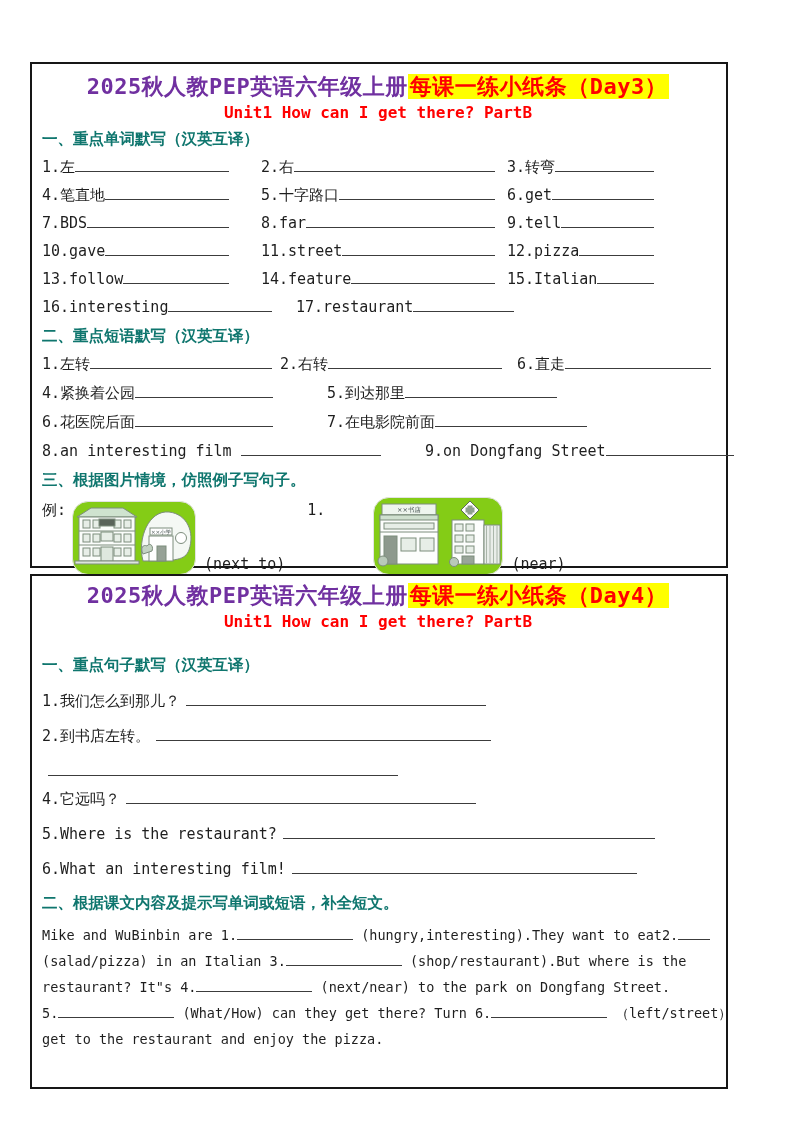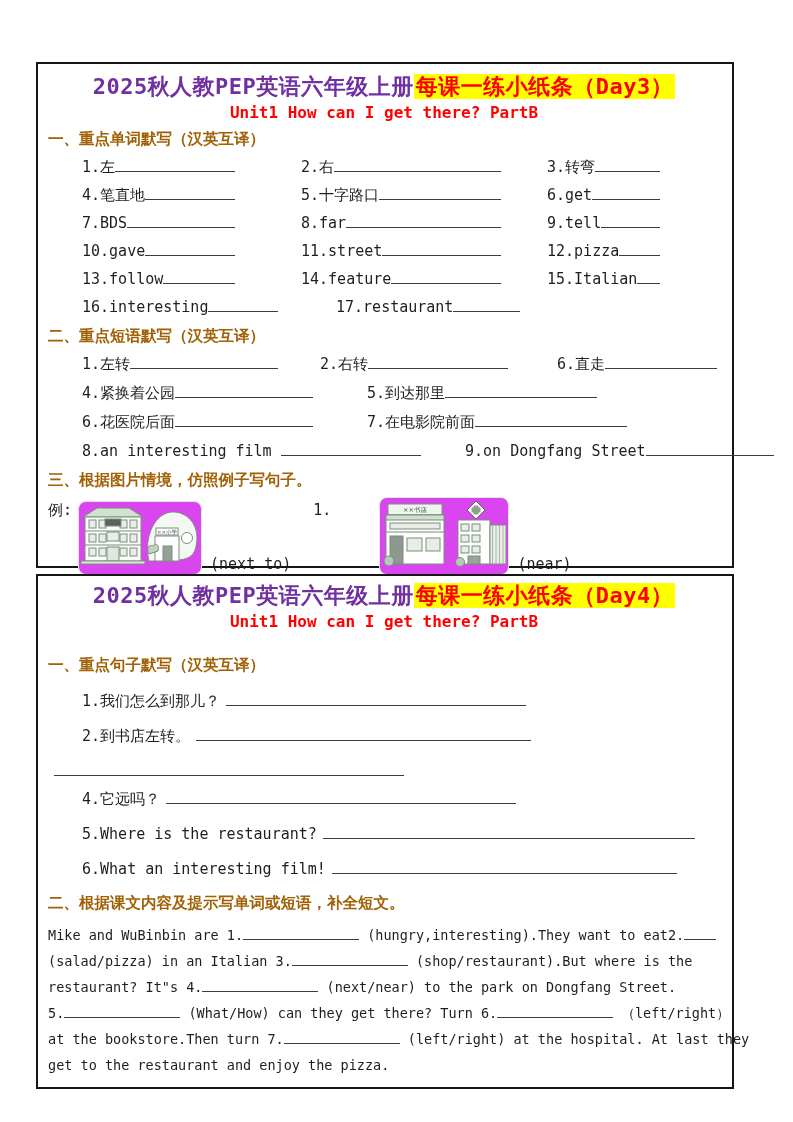--- a/index.html
+++ b/index.html
@@ -2,37 +2,37 @@
 <html><head>
 <meta charset="utf-8">
 <style>
   html,body{margin:0;padding:0;}
   body{
     width:793px;height:1122px;background:#ffffff;position:relative;
     font-family:"DejaVu Sans Mono","DejaVu Sans",sans-serif;
     color:#1e1e1e;-webkit-font-smoothing:antialiased;
   }
   .box{
-    position:absolute;left:36px;width:698px;box-sizing:border-box;
+    position:absolute;left:30px;width:698px;box-sizing:border-box;
     border:2px solid #161616;background:#fff;padding:4px 12px 0 10px;
   }
   .box-day3{top:62px;height:506px;}
   .box-day4{top:574px;height:515px;}
 
   .title{font-weight:700;font-size:22px;text-align:center;line-height:1.25;margin-top:5px;letter-spacing:0.5px;}
   .t-purple{color:#7030A0;}
   .t-hl{color:#FF0000;background:#FFFF00;padding:0 2px;}
   .subtitle{color:#FF0000;font-weight:700;font-size:16px;text-align:center;margin:2px 0 4px 0;}
 
-  .sec-h{font-weight:700;font-size:15.5px;margin:7px 0 6px 0;color:#a16207;
+  .sec-h{font-weight:700;font-size:15.5px;margin:7px 0 6px 0;color:#0f766e;
          font-family:"DejaVu Sans","Liberation Sans",sans-serif;}
 
   .bl{display:inline-block;border-bottom:1.5px solid #3c3c3c;height:1.02em;vertical-align:baseline;}
   .item{display:flex;align-items:baseline;font-size:15px;line-height:1.45;}
-  .item .lbl{white-space:pre;margin-left:34px;}
+  .item .lbl{white-space:pre;}
   .item .bl{flex:1 1 auto;}
 
   
   .g3{display:grid;grid-template-columns:219px 246px 1fr;row-gap:5px;}
   .g3 .c1 .bl{margin-right:32px;}
   .g3 .c2 .bl{margin-right:12px;}
   .g3 .c3 .bl{margin-right:60px;}
   .row1617{display:flex;margin-top:5px;font-size:15px;}
   .row1617 .item{flex:none;}
   .it16{width:230px;}
@@ -48,21 +48,21 @@
   .g2 .c1 .bl{width:138px;}
   .g2 .c2 .bl{width:152px;}
   .gd{display:grid;grid-template-columns:383px 1fr;}
   .gd .bl{flex:none;}
   .gd .c1 .bl{width:140px;}
   .gd .c2 .bl{width:128px;}
 
   
   .pics{display:flex;align-items:flex-end;margin:6px 0 10px 0;font-size:15px;}
   .pic-label{align-self:flex-start;margin-top:4px;white-space:pre;}
-  .pic-frame{border:1px solid #e3e3e3;border-radius:8px;background:#d946ef;margin-left:6px;}
+  .pic-frame{border:1px solid #e3e3e3;border-radius:16px;background:#84cc16;margin-left:6px;}
   .pic-cap{margin:0 8px 2px 8px;white-space:pre;}
   .num1{align-self:flex-start;margin-top:4px;margin-left:14px;}
   .qa{display:flex;font-size:15px;line-height:1.6;margin-top:8px;}
   .qa .q{width:310px;white-space:pre;}
   .qa .ans{display:flex;align-items:baseline;flex:1;}
   .qa .ans .bl{width:268px;flex:none;}
   .qa .pfx{white-space:pre;}
 
   
   .sent .item{margin-bottom:12px;}
@@ -358,24 +358,19 @@
     <div class="pline">
       <span>restaurant? It"s 4.</span>
         <span class="bl"></span>
         <span> (next/near) to the park on Dongfang Street.</span>
     </div>
     <div class="pline">
       <span>5.</span>
         <span class="bl"></span>
         <span> (What/How) can they get there? Turn 6.</span>
         <span class="bl"></span>
-        <span> （left/right）</span>
-    </div>
-    <div class="pline">
-      <span>at the bookstore.Then turn 7.</span>
-        <span class="bl"></span>
-        <span> (left/right) at the hospital. At last they</span>
+        <span> （left/street）</span>
     </div>
     <div class="pline">
       <span>get to the restaurant and enjoy the pizza.</span>
     </div>
   </div>
 </div>
 
 </body></html>

